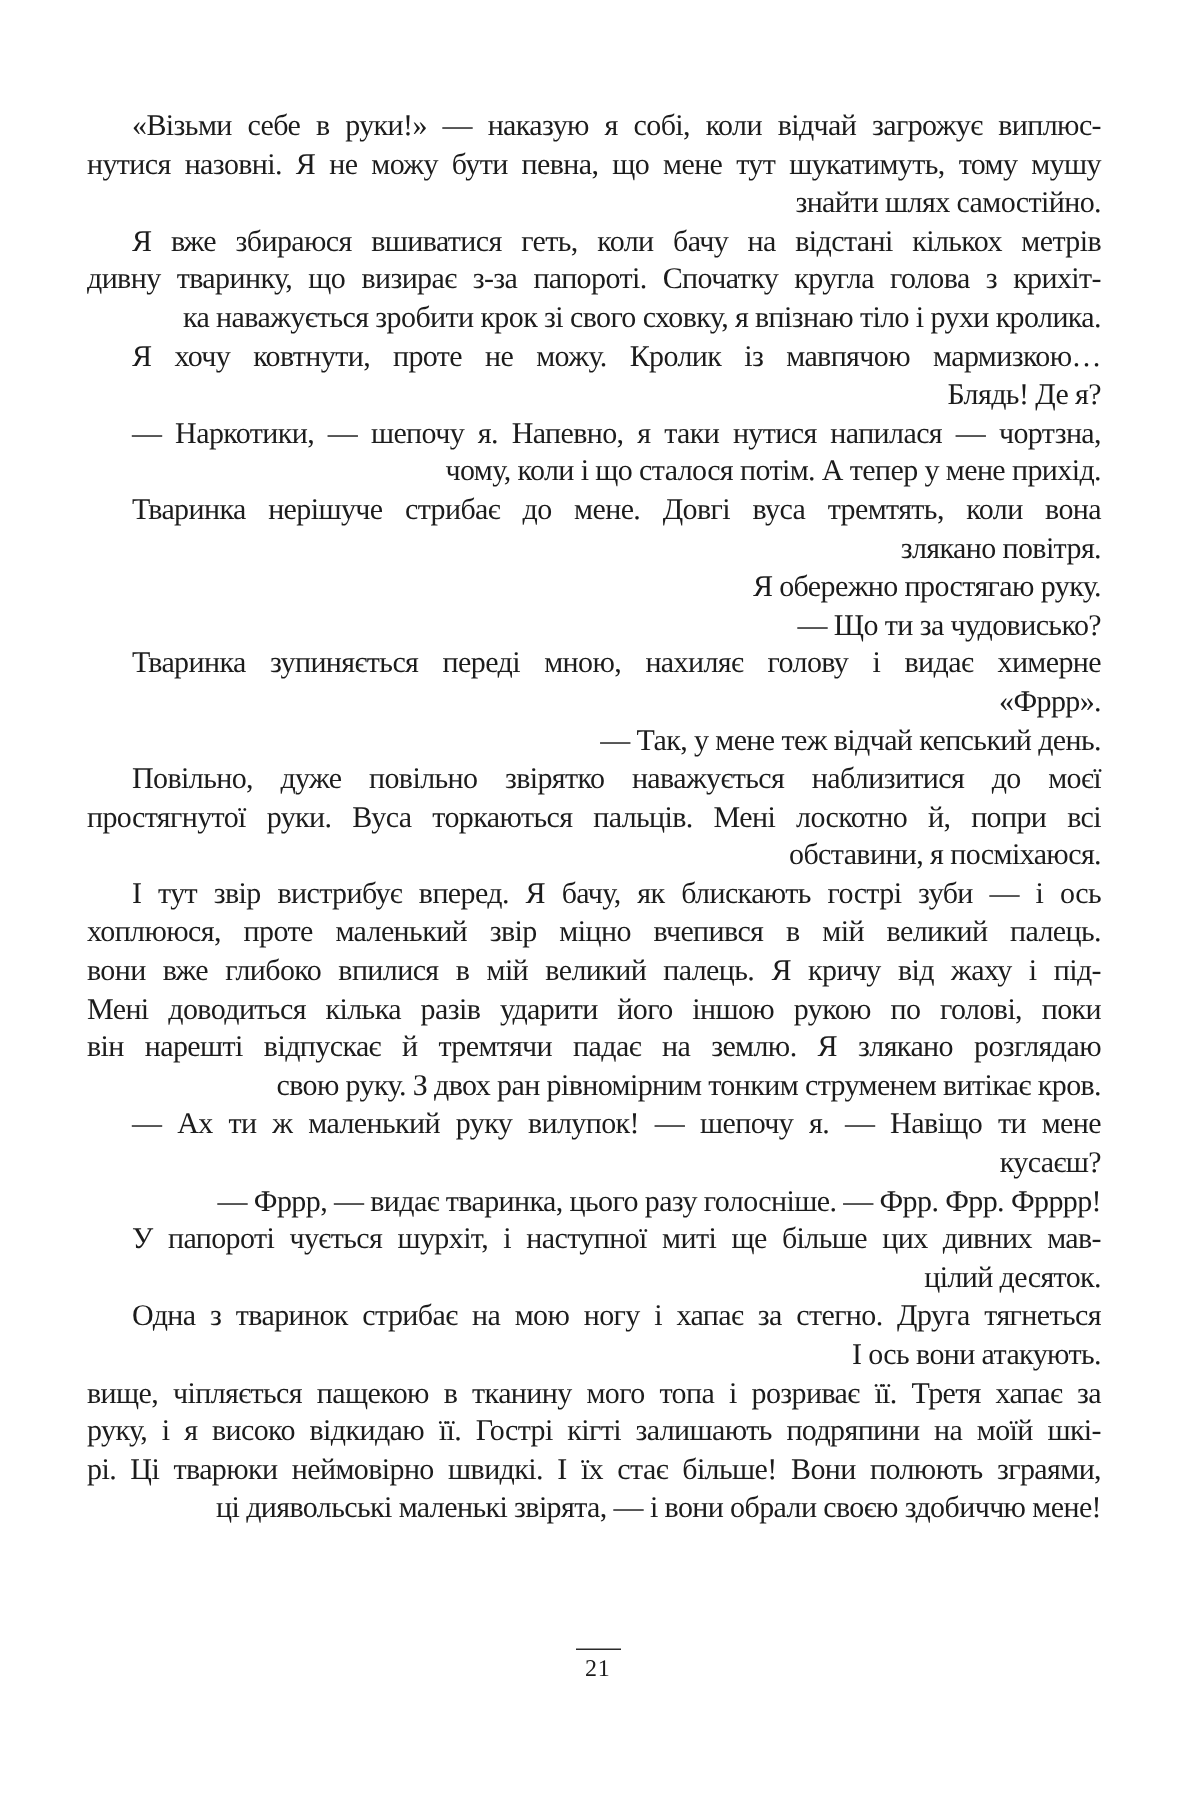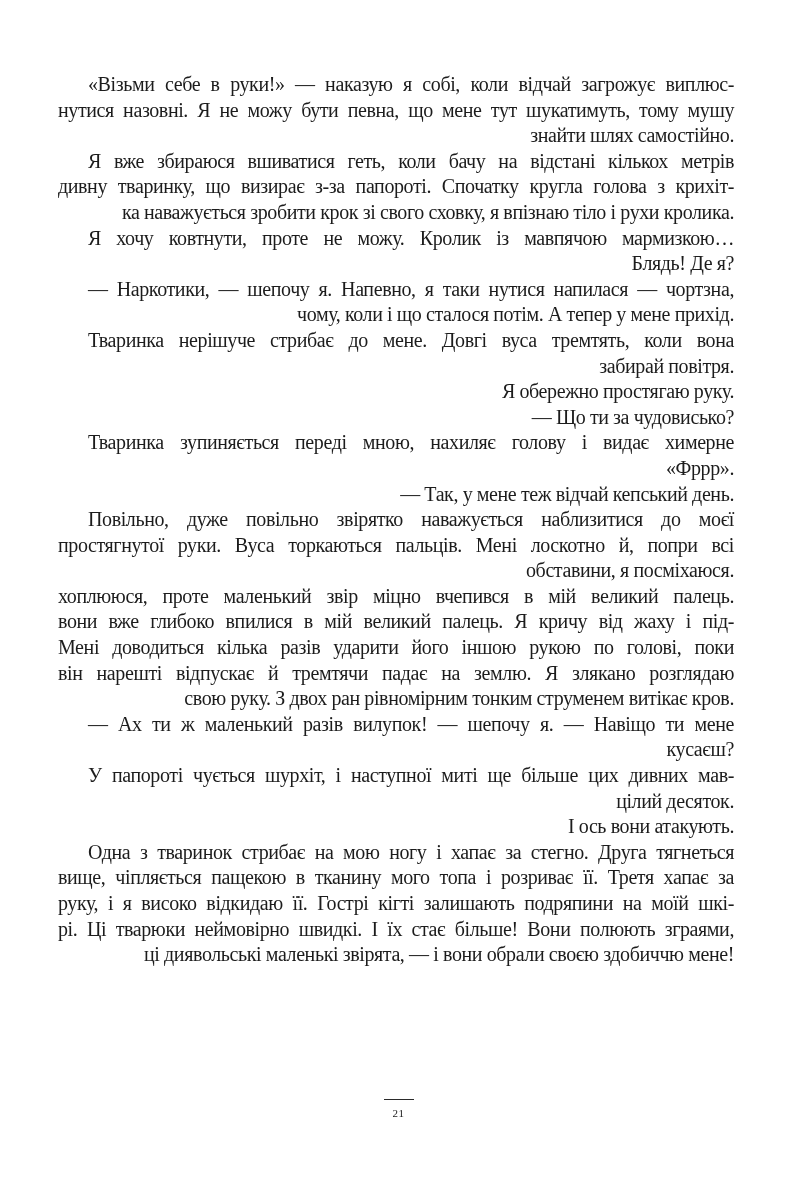--- a/index.html
+++ b/index.html
@@ -43,21 +43,21 @@
     width: 797px;
     text-align: center;
   }
   .footer-rule {
     width: 30px;
     height: 0;
     border-top: 1.5px solid #2a2a2a;
     margin: 0 auto 3px auto;
   }
   .page-number {
-    font-size: 11px;
+    font-size: 16px;
     line-height: 20px;
     color: #1c1c1c;
     letter-spacing: 0.5px;
   }
 </style>
 </head>
 <body>
 
 <div class="page">
   <div class="text-block">
@@ -65,40 +65,42 @@
       <div class="line just">нутися назовні. Я не можу бути певна, що мене тут шукатимуть, тому мушу</div>
       <div class="line">знайти шлях самостійно.</div>
       <div class="line indent just">Я вже збираюся вшиватися геть, коли бачу на відстані кількох метрів</div>
       <div class="line just">дивну тваринку, що визирає з-за папороті. Спочатку кругла голова з крихіт-</div>
       <div class="line">ка наважується зробити крок зі свого сховку, я впізнаю тіло і рухи кролика.</div>
       <div class="line indent just">Я хочу ковтнути, проте не можу. Кролик із мавпячою мармизкою…</div>
       <div class="line">Блядь! Де я?</div>
       <div class="line indent just">— Наркотики, — шепочу я. Напевно, я таки нутися напилася — чортзна,</div>
       <div class="line">чому, коли і що сталося потім. А тепер у мене прихід.</div>
       <div class="line indent just">Тваринка нерішуче стрибає до мене. Довгі вуса тремтять, коли вона</div>
-      <div class="line">забирай повітря.</div>
+      <div class="line">злякано повітря.</div>
       <div class="line indent">Я обережно простягаю руку.</div>
       <div class="line indent">— Що ти за чудовисько?</div>
       <div class="line indent just">Тваринка зупиняється переді мною, нахиляє голову і видає химерне</div>
       <div class="line">«Фррр».</div>
       <div class="line indent">— Так, у мене теж відчай кепський день.</div>
       <div class="line indent just">Повільно, дуже повільно звірятко наважується наблизитися до моєї</div>
       <div class="line just">простягнутої руки. Вуса торкаються пальців. Мені лоскотно й, попри всі</div>
       <div class="line">обставини, я посміхаюся.</div>
+      <div class="line indent just">І тут звір вистрибує вперед. Я бачу, як блискають гострі зуби — і ось</div>
       <div class="line just">хоплююся, проте маленький звір міцно вчепився в мій великий палець.</div>
       <div class="line just">вони вже глибоко впилися в мій великий палець. Я кричу від жаху і під-</div>
       <div class="line just">Мені доводиться кілька разів ударити його іншою рукою по голові, поки</div>
       <div class="line just">він нарешті відпускає й тремтячи падає на землю. Я злякано розглядаю</div>
       <div class="line">свою руку. З двох ран рівномірним тонким струменем витікає кров.</div>
-      <div class="line indent just">— Ах ти ж маленький разів вилупок! — шепочу я. — Навіщо ти мене</div>
+      <div class="line indent just">— Ах ти ж маленький руку вилупок! — шепочу я. — Навіщо ти мене</div>
       <div class="line">кусаєш?</div>
+      <div class="line indent">— Фррр, — видає тваринка, цього разу голосніше. — Фрр. Фрр. Фрррр!</div>
       <div class="line indent just">У папороті чується шурхіт, і наступної миті ще більше цих дивних мав-</div>
       <div class="line">цілий десяток.</div>
+      <div class="line indent just">Одна з тваринок стрибає на мою ногу і хапає за стегно. Друга тягнеться</div>
       <div class="line indent">І ось вони атакують.</div>
-      <div class="line indent just">Одна з тваринок стрибає на мою ногу і хапає за стегно. Друга тягнеться</div>
       <div class="line just">вище, чіпляється пащекою в тканину мого топа і розриває її. Третя хапає за</div>
       <div class="line just">руку, і я високо відкидаю її. Гострі кігті залишають подряпини на моїй шкі-</div>
       <div class="line just">рі. Ці тварюки неймовірно швидкі. І їх стає більше! Вони полюють зграями,</div>
       <div class="line">ці диявольські маленькі звірята, — і вони обрали своєю здобиччю мене!</div>
     </div>
   <div class="footer">
     <div class="footer-rule"></div>
     <div class="page-number">21</div>
   </div>
 </div>

